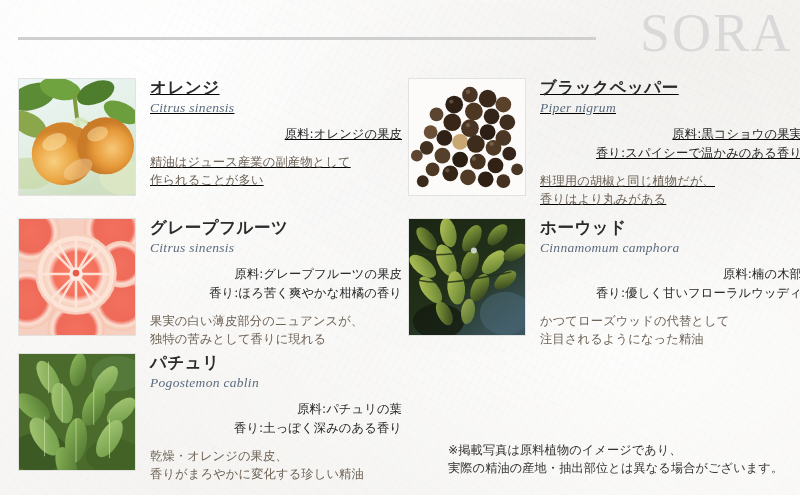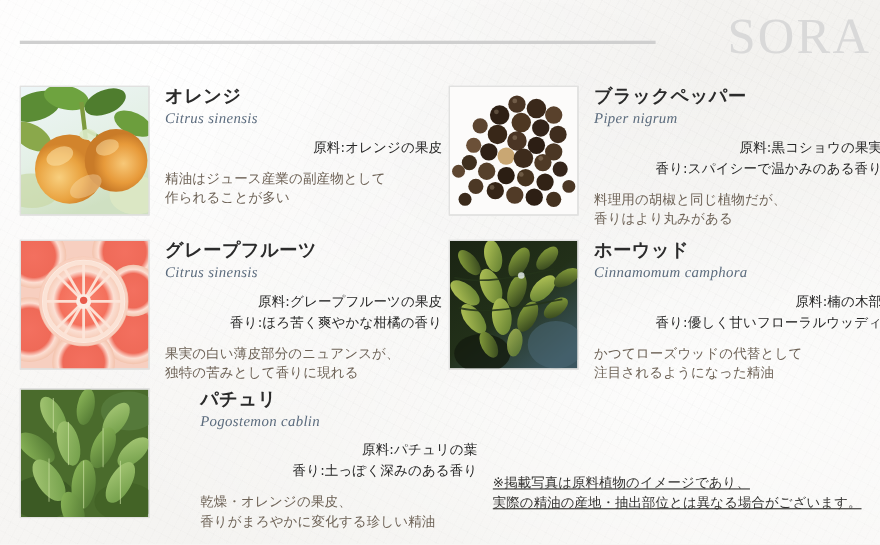--- a/index.html
+++ b/index.html
@@ -43,40 +43,40 @@
     top: 37px;
     width: 578px;
     height: 3px;
     background: #cfcfcf;
   }
   .brand {
     position: absolute;
     right: 8px;
     top: 2px;
     font-family: "Liberation Serif", "DejaVu Serif", serif;
-    font-size: 46px;
+    font-size: 54px;
     letter-spacing: 2px;
     color: #d9d9d9;
     line-height: 62px;
     font-weight: 400;
     user-select: none;
   }
 
   
   .entry {
     position: absolute;
     display: flex;
     align-items: flex-start;
   }
   .col-left  { left: 18px; }
   .col-right { left: 408px; }
 
-  .row-1 { top: 78px; }
+  .row-1 { top: 78px; text-decoration: underline; }
   .row-2 { top: 218px; }
-  .row-3 { top: 353px; gap: 32px; }
+  .row-3 { top: 353px; }
 
   .photo {
     width: 118px;
     height: 118px;
     flex: 0 0 118px;
     border: 1px solid #e2e2e0;
     box-sizing: border-box;
     overflow: hidden;
     position: relative;
     background: #ddd;
@@ -126,28 +126,27 @@
     color: #6d6256;
     line-height: 18px;
     letter-spacing: 0.1px;
     white-space: nowrap;
   }
 
   
   .footnote {
     position: absolute;
     left: 448px;
-    top: 430px;
+    top: 441px;
     font-family: "DejaVu Sans", "Liberation Sans", sans-serif;
     font-size: 12.2px;
     color: #333230;
     line-height: 18px;
     letter-spacing: 0.1px;
     white-space: nowrap;
-    text-decoration: underline;
   }
 </style>
 </head>
 <body>
 
 <div id="page">
 
   <div class="header-rule"></div>
   <div class="brand">SORA</div>
 

